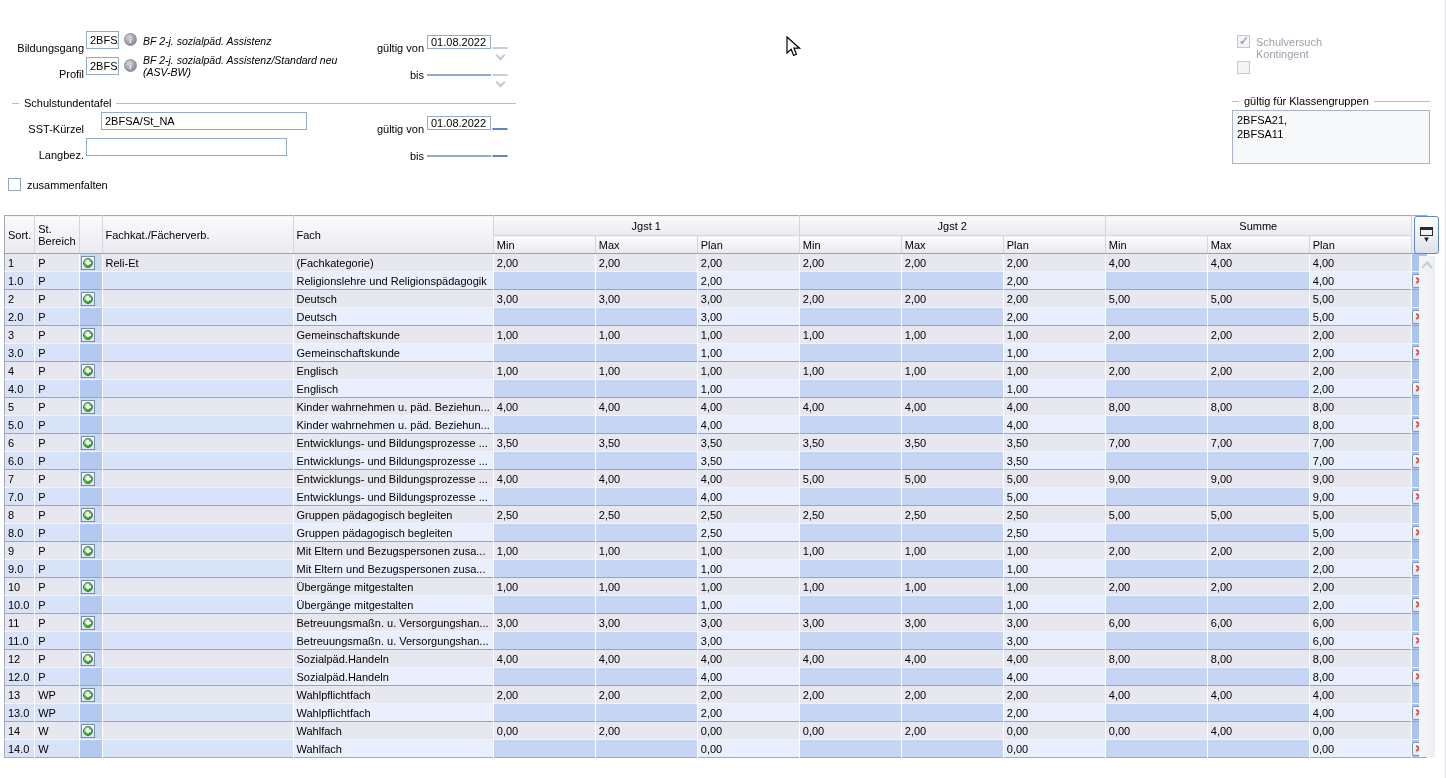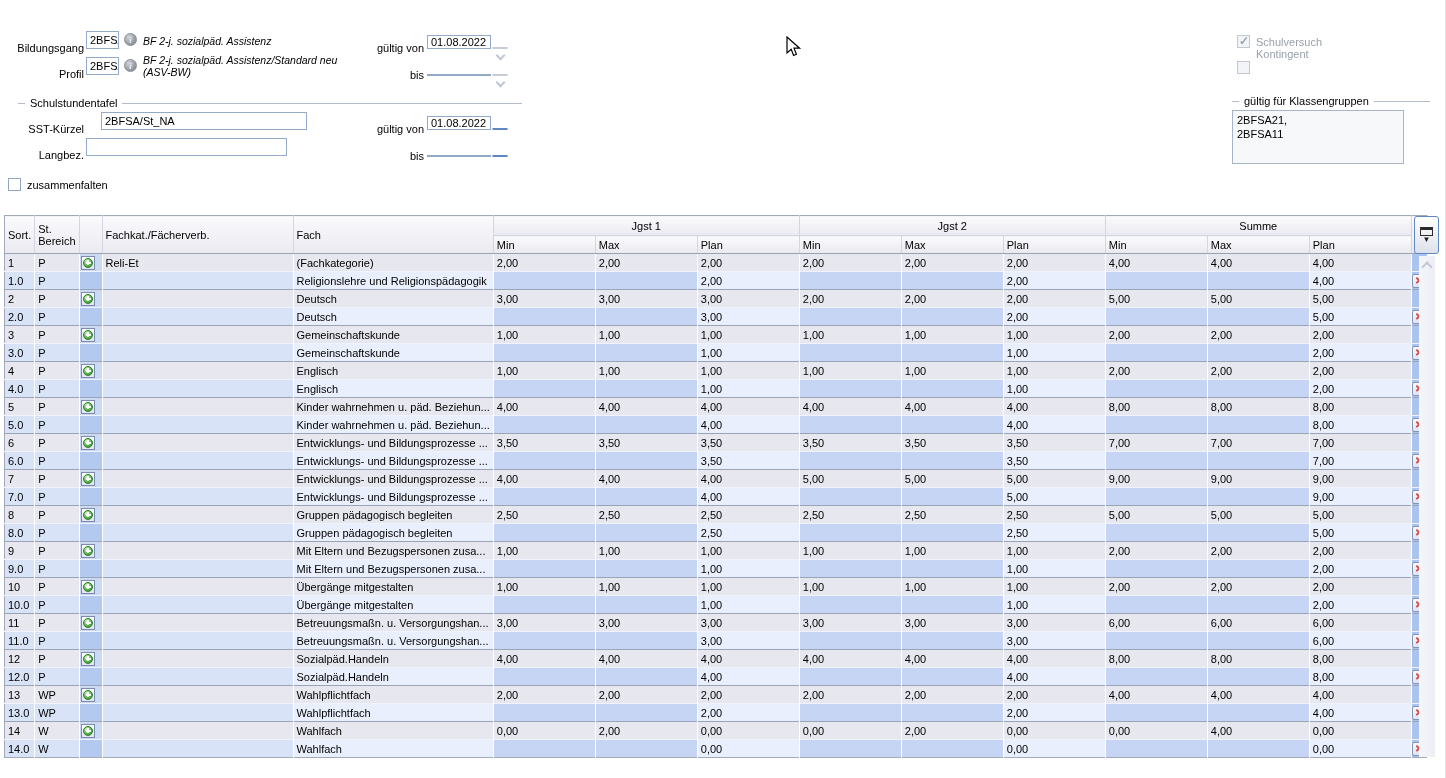--- a/index.html
+++ b/index.html
@@ -122,26 +122,26 @@
   </div>
 
   <div class="cb dis on" style="left:1237px; top:35px;"></div>
   <div class="lbl-left dim" style="left:1256px; top:36px;">Schulversuch</div>
   <div class="cb dis" style="left:1237px; top:61px;"></div>
   <div class="lbl-left dim" style="left:1256px; top:48px;">Kontingent</div>
 
   <div class="grouplabel" style="left:1232px; top:95px; width:198px;">
     <span>gültig für Klassengruppen</span>
   </div>
-  <div class="kglist" style="left:1232px; top:110px; width:172px; height:54px;">
+  <div class="kglist" style="left:1232px; top:110px; width:198px; height:54px;">
     <div>2BFSA21,</div>
     <div>2BFSA11</div>
   </div>
 
-  <div class="grouplabel" style="left:18px; top:97px; width:504px;">
+  <div class="grouplabel" style="left:12px; top:97px; width:504px;">
     <span>Schulstundentafel</span>
   </div>
   <div class="lbl" style="left:8px; top:115px; width:76px;">SST-Kürzel</div>
   <div class="tb" style="left:86px; top:112px; width:206px;margin-left:15px;">
       <span>2BFSA/St_NA</span>
     </div>
   <div class="lbl" style="left:8px; top:141px; width:76px;">Langbez.</div>
   <div class="tb" style="left:86px; top:138px; width:201px;">
       <span></span>
     </div>

